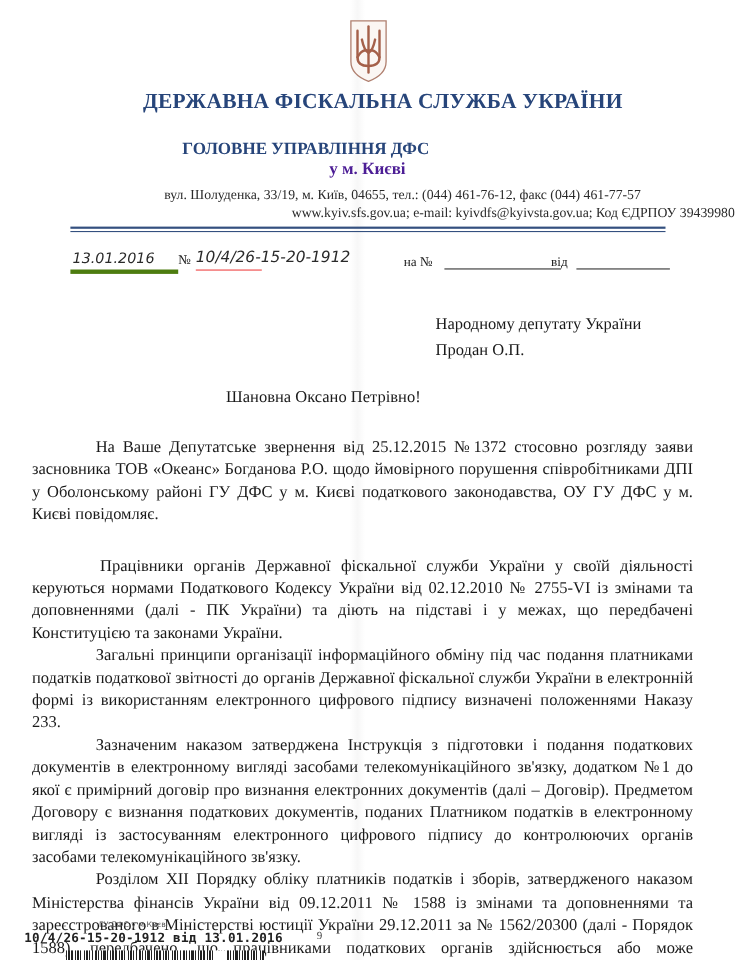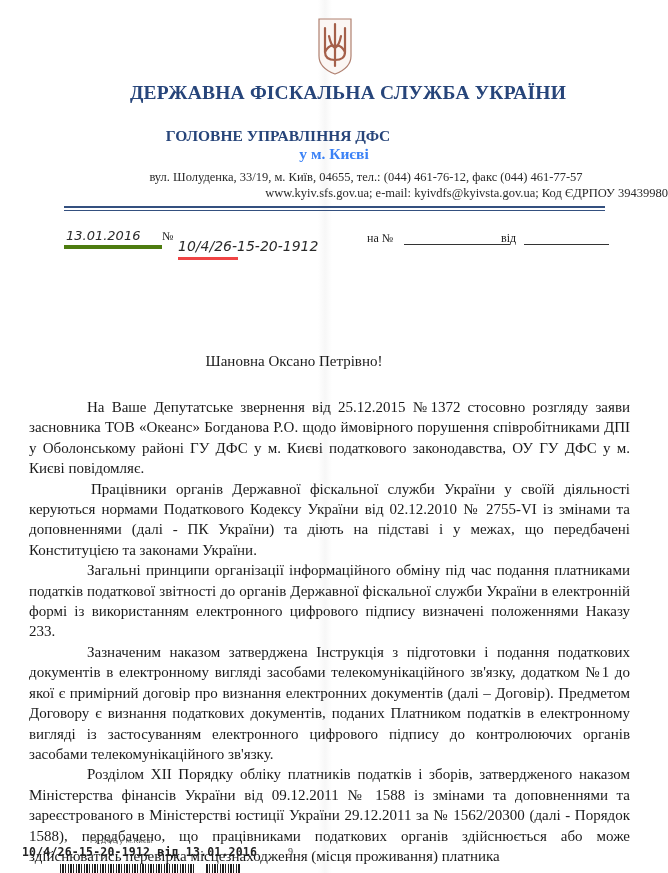--- a/index.html
+++ b/index.html
@@ -21,21 +21,21 @@
       position: absolute; left: 0; width: 668px; top: 82px;
       text-align: center; font-weight: bold; font-size: 19.5px;
       color: #27457a; letter-spacing: 0.2px; padding-left: 14px;
     }
     .dept-title {
       position: absolute; left: 0; width: 556px; top: 127px;
       text-align: center; font-weight: bold; font-size: 15.5px; color: #27457a;
     }
     .dept-sub {
       position: absolute; left: 0; width: 668px; top: 145px;
-      text-align: center; font-weight: bold; font-size: 15.5px; color: #3b82f6;
+      text-align: center; font-weight: bold; font-size: 15.5px; color: #4c1d95;
     }
     .addr {
       position: absolute; left: 0; width: 668px; font-size: 12.5px;
       text-align: center; color: #2a2a2a;
     }
     .addr1 { top: 170px; padding-left: 32px; }
     .addr2 { top: 186px; text-align: right; }
     .dbl-line {
       position: absolute; left: 64px; width: 541px; top: 206px; height: 5px;
       border-top: 2px solid #34507f; border-bottom: 1px solid #34507f;
@@ -48,41 +48,41 @@
     .hand {
       font-family: "DejaVu Sans", sans-serif; font-style: italic;
       color: #2a2a2a; font-size: 13px;
     }
     .reg-date {
       position: absolute; left: 0; top: 2px; width: 96px;
       border-bottom: 4px solid #4d7c0f; height: 17px; padding-left: 2px;
     }
     .reg-no-sign { position: absolute; left: 98px; top: 3px; font-size: 12px; }
     .reg-no {
-      position: absolute; left: 114px; top: 12px; width: 60px;
-      border-bottom: 3px solid #ef4444; height: 19px; white-space: nowrap; overflow: visible;
+      position: absolute; left: 114px; top: 0px; width: 60px;
+      border-bottom: 1px solid #ef4444; height: 19px; white-space: nowrap; overflow: visible;
       font-size: 14px;
     }
     .reg-na-label { position: absolute; left: 303px; top: 5px; font-size: 12px; }
     .reg-na-blank { position: absolute; left: 340px; top: 4px; width: 106px; height: 14px; border-bottom: 1px solid #333; }
     .reg-vid-label { position: absolute; left: 437px; top: 5px; font-size: 12px; }
     .reg-vid-blank { position: absolute; left: 460px; top: 4px; width: 85px; height: 14px; border-bottom: 1px solid #333; }
     .addressee {
       position: absolute; left: 396px; top: 283px; font-size: 15px; line-height: 24px;
     }
     .salutation {
       position: absolute; left: 0; width: 588px; top: 353px;
       text-align: center; font-size: 15px;
     }
     .body-text {
       position: absolute; left: 29px; top: 397px; width: 601px;
       font-size: 15px; line-height: 20.4px; text-align: justify;
     }
     .body-text p { margin: 0; text-indent: 58px; }
-    .body-text p.tight { text-indent: 62px; }
+    .body-text p.tight { text-indent: 62px; margin-top: 26px; }
     .stamp {
       position: absolute; left: 22px; top: 845px;
       font-family: "DejaVu Sans Mono", monospace; font-size: 11.5px;
       color: #222; letter-spacing: 0.2px; font-weight: bold;
     }
     .stamp-top {
       position: absolute; left: 90px; top: 837px;
       font-family: "DejaVu Sans", sans-serif; font-size: 7px; color: #555;
     }
     .barcode {
@@ -125,20 +125,22 @@
   <span class="reg-date hand">13.01.2016</span>
   <span class="reg-no-sign">№</span>
   <span class="reg-no hand">10/4/26-15-20-1912</span>
   <span class="reg-na-label">на №</span>
   <span class="reg-na-blank"></span>
   <span class="reg-vid-label">від</span>
   <span class="reg-vid-blank"></span>
 </div>
 
 <div class="addressee">
+  <div>Народному депутату України</div>
+  <div>Продан О.П.</div>
 </div>
 
 <div class="salutation">Шановна Оксано Петрівно!</div>
 
 <div class="body-text">
   <p>На Ваше Депутатське звернення від 25.12.2015 №1372 стосовно розгляду заяви засновника ТОВ «Океанс» Богданова Р.О. щодо ймовірного порушення співробітниками ДПІ у Оболонському районі ГУ ДФС у м. Києві податкового законодавства, ОУ ГУ ДФС у м. Києві повідомляє.</p>
   <p class="tight">Працівники органів Державної фіскальної служби України у своїй діяльності керуються нормами Податкового Кодексу України від 02.12.2010 № 2755-VI із змінами та доповненнями (далі - ПК України) та діють на підставі і у межах, що передбачені Конституцією та законами України.</p>
   <p>Загальні принципи організації інформаційного обміну під час подання платниками податків податкової звітності до органів Державної фіскальної служби України в електронній формі із використанням електронного цифрового підпису визначені положеннями Наказу 233.</p>
   <p>Зазначеним наказом затверджена Інструкція з підготовки і подання податкових документів в електронному вигляді засобами телекомунікаційного зв'язку, додатком №1 до якої є примірний договір про визнання електронних документів (далі – Договір). Предметом Договору є визнання податкових документів, поданих Платником податків в електронному вигляді із застосуванням електронного цифрового підпису до контролюючих органів засобами телекомунікаційного зв'язку.</p>
   <p>Розділом XII Порядку обліку платників податків і зборів, затвердженого наказом Міністерства фінансів України від 09.12.2011 № 1588 із змінами та доповненнями та зареєстрованого в Міністерстві юстиції України 29.12.2011 за № 1562/20300 (далі - Порядок 1588), передбачено, що працівниками податкових органів здійснюється або може здійснюватись перевірка місцезнаходження (місця проживання) платника</p>

